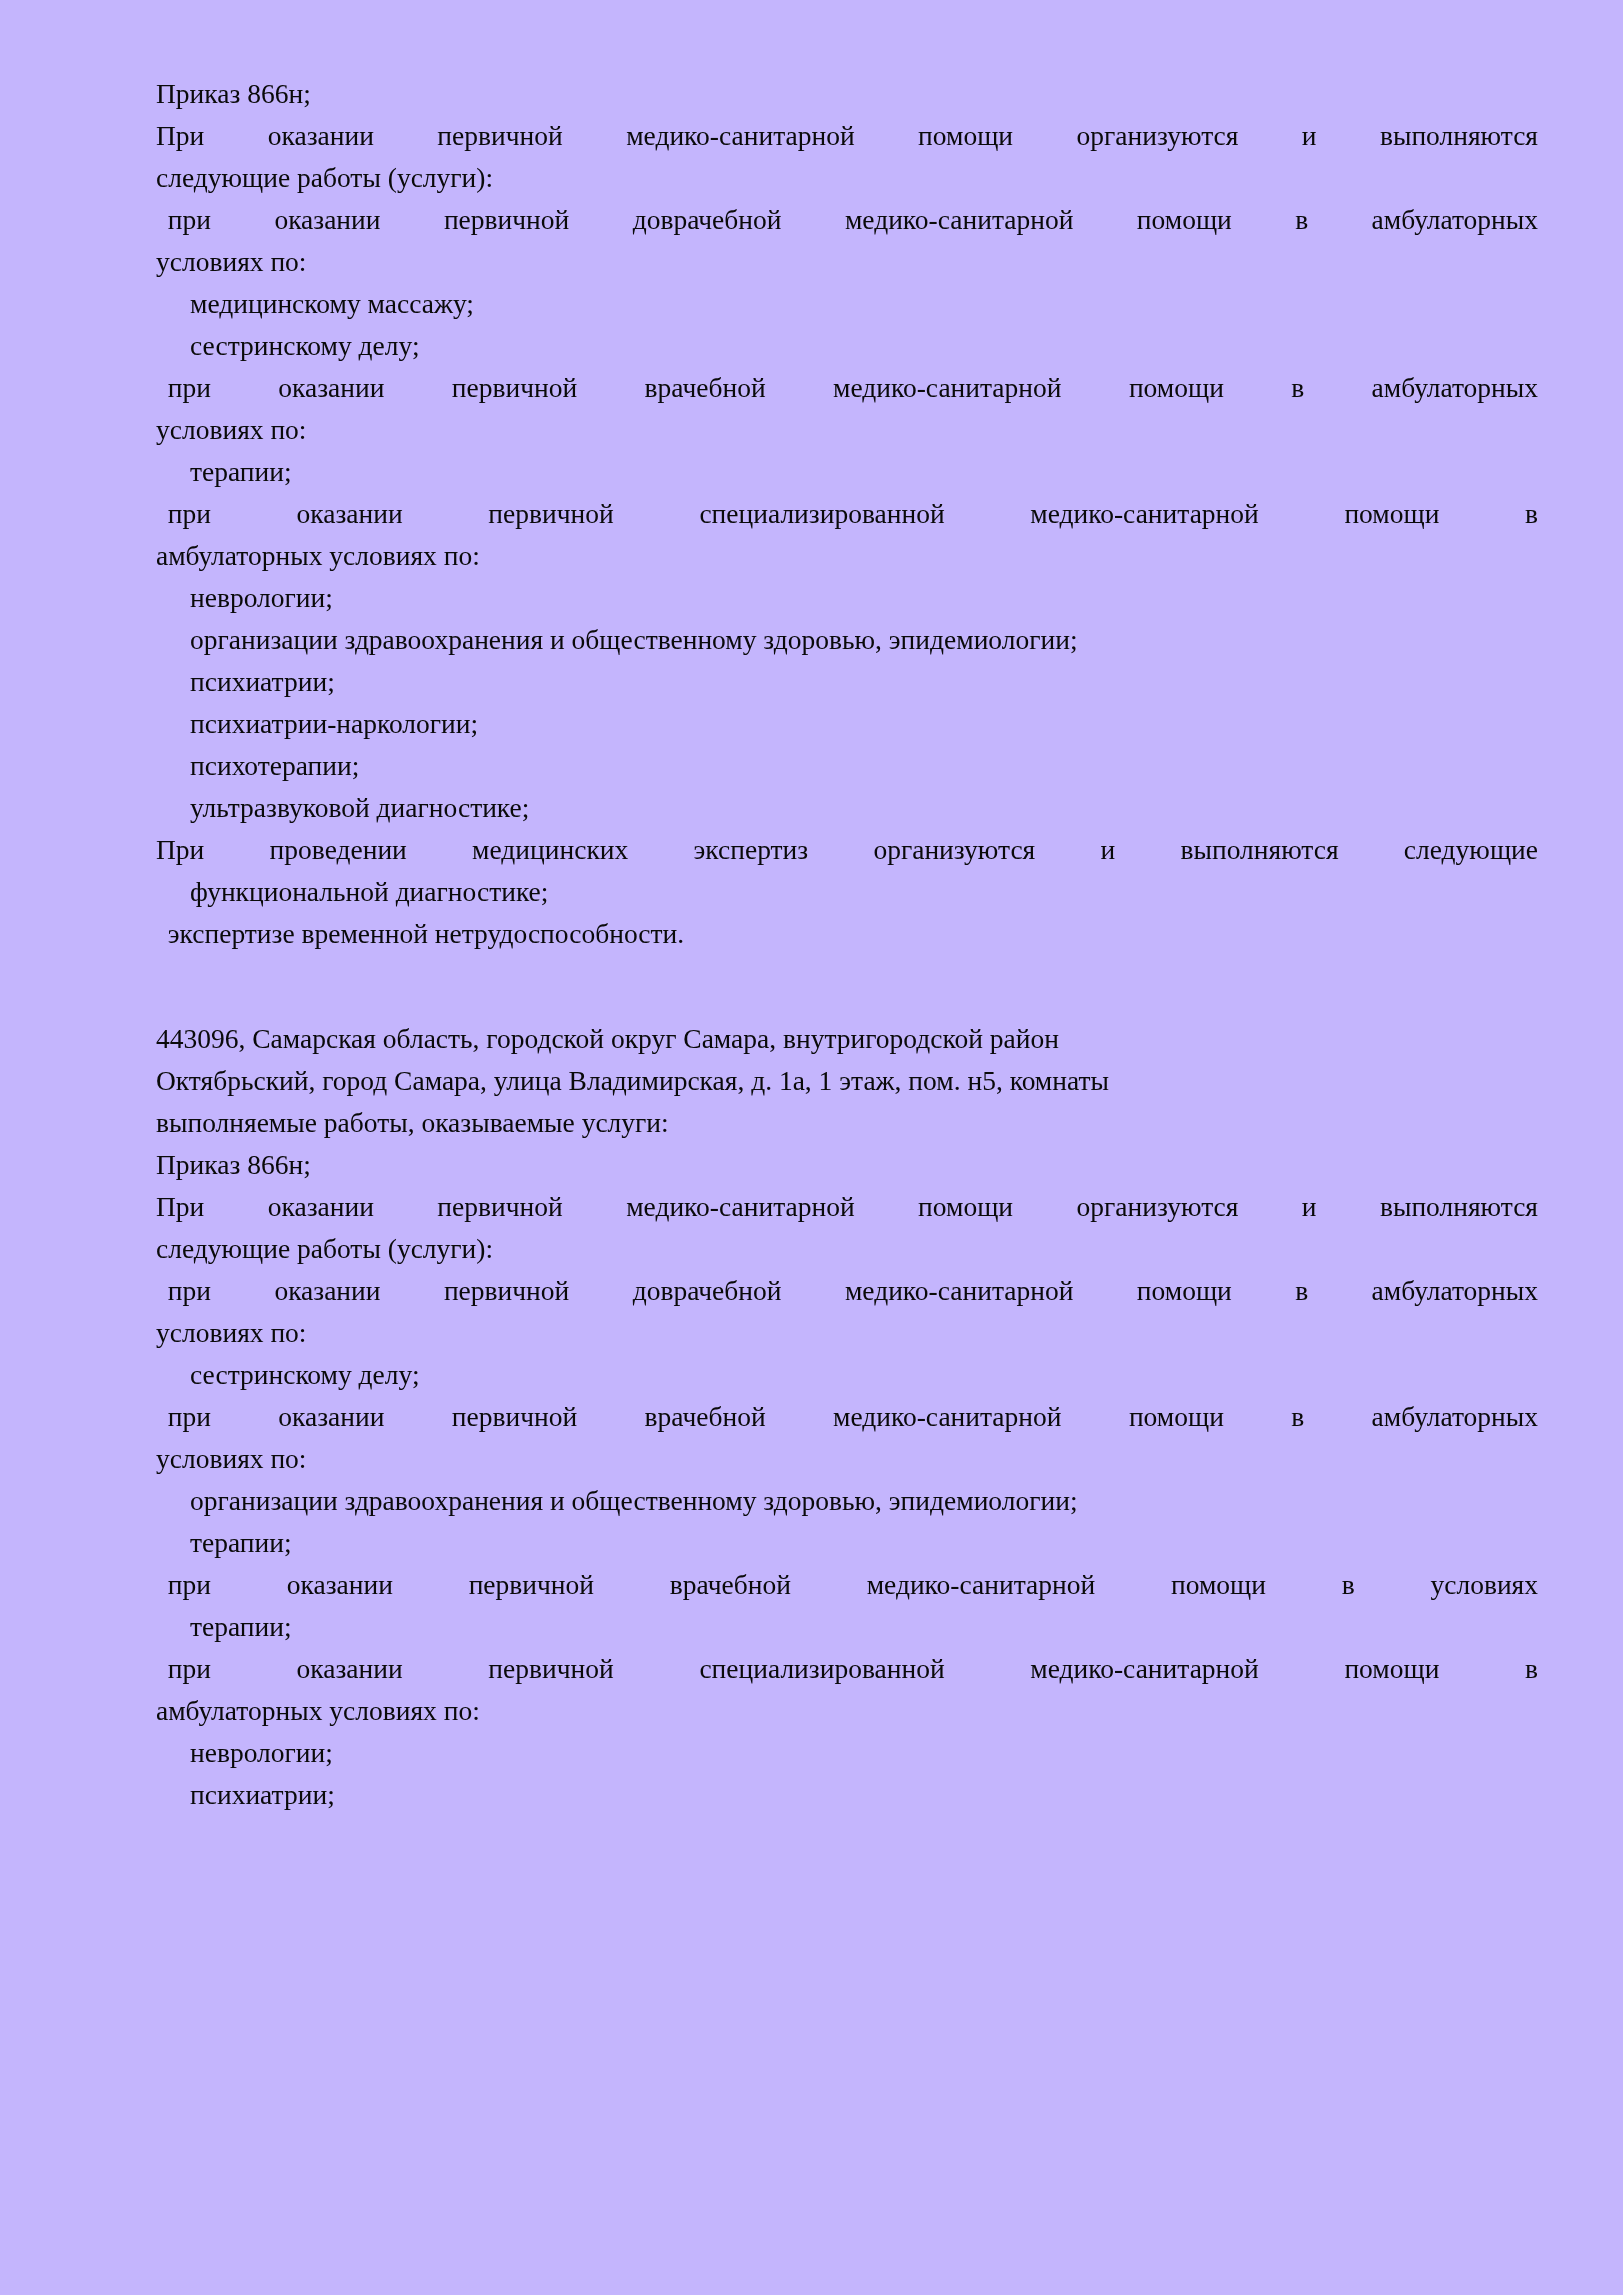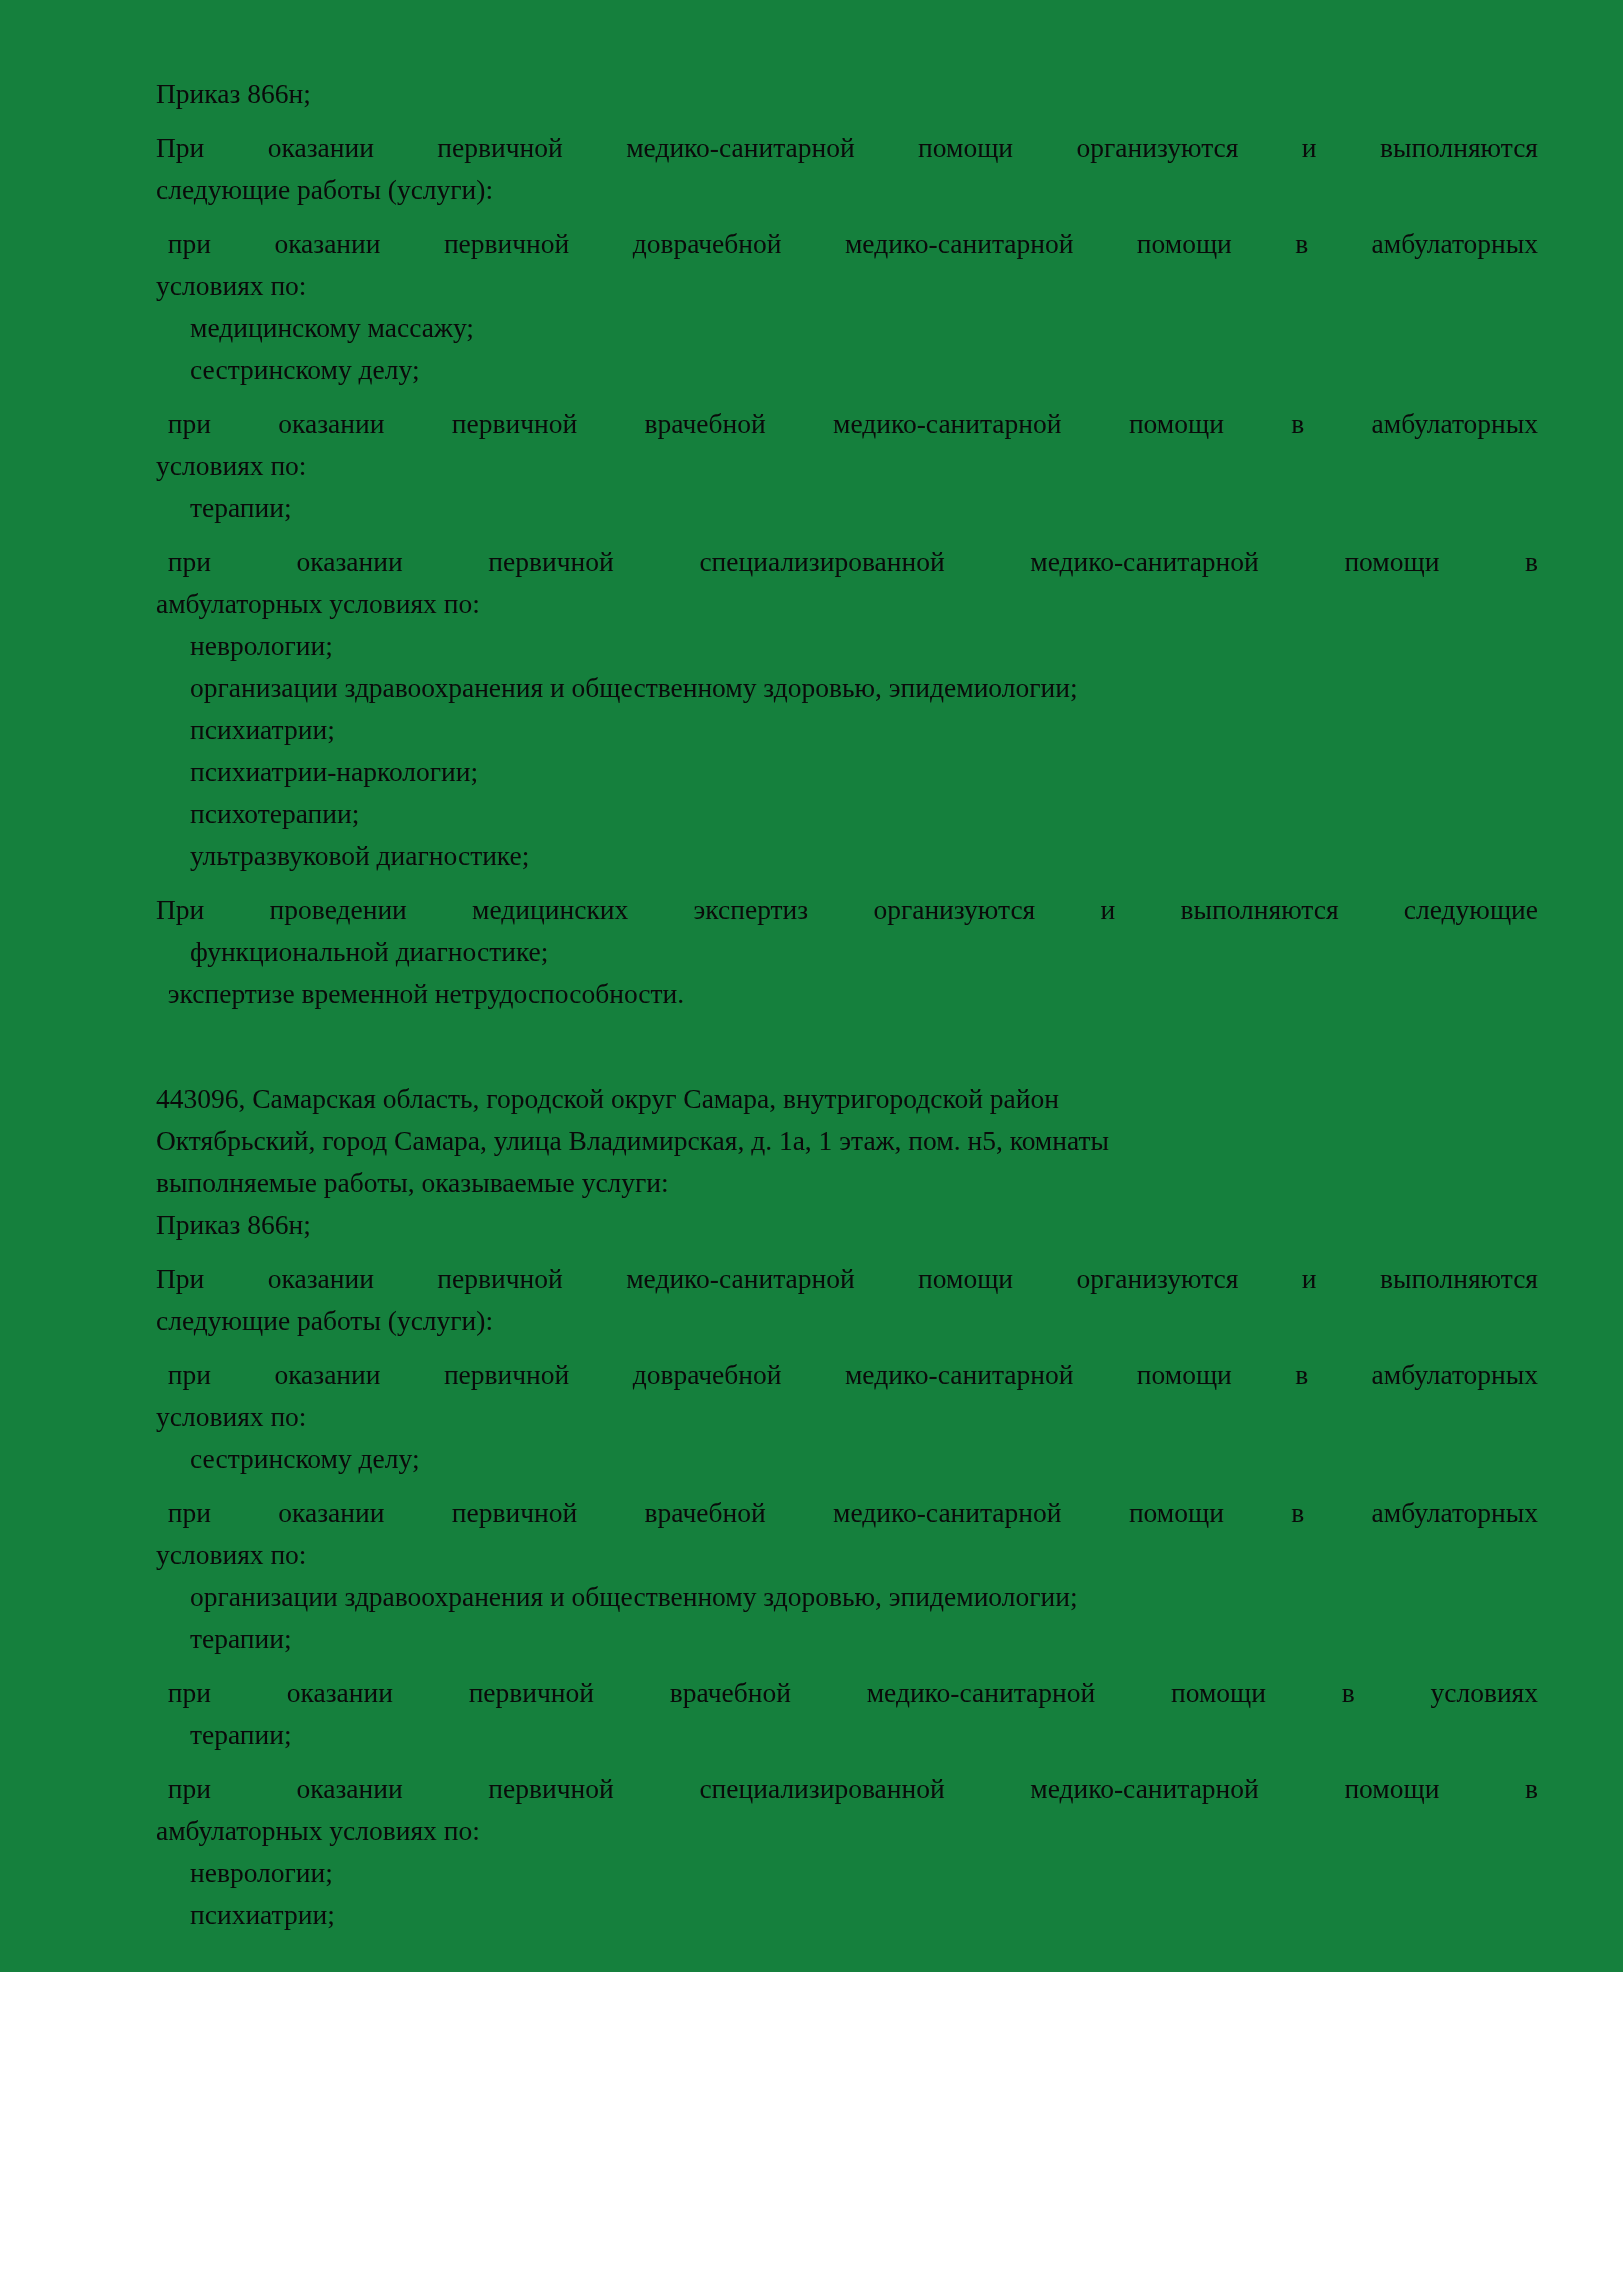--- a/index.html
+++ b/index.html
@@ -7,43 +7,42 @@
     padding: 0;
     background: #ffffff;
   }
   body {
     font-family: "Liberation Serif", "DejaVu Serif", serif;
     color: #0a0a0a;
   }
   #page {
     position: relative;
     width: 1623px;
-    height: 1972px;
-    background: #15803d;
+    height: 2295px;
+    background: #c4b5fd;
     overflow: hidden;
     box-sizing: border-box;
   }
   #doc-body {
     position: absolute;
     left: 156px;
     top: 73px;
     width: 1382px;
   }
   .line {
     font-size: 27.5px;
     line-height: 42px;
     white-space: pre-wrap;
     -webkit-hyphens: none;
     hyphens: none;
   }
   
   .just {
     text-align: justify;
     text-align-last: justify;
-    margin-top: 12px;
   }
   .flush {
     text-align: left;
     text-align-last: left;
   }
   
   .ind0 { padding-left: 0px; }
   .ind1 { padding-left: 11.8px; text-align: center; }
   .ind2 { padding-left: 34px; text-align: center; }
   .gap {

